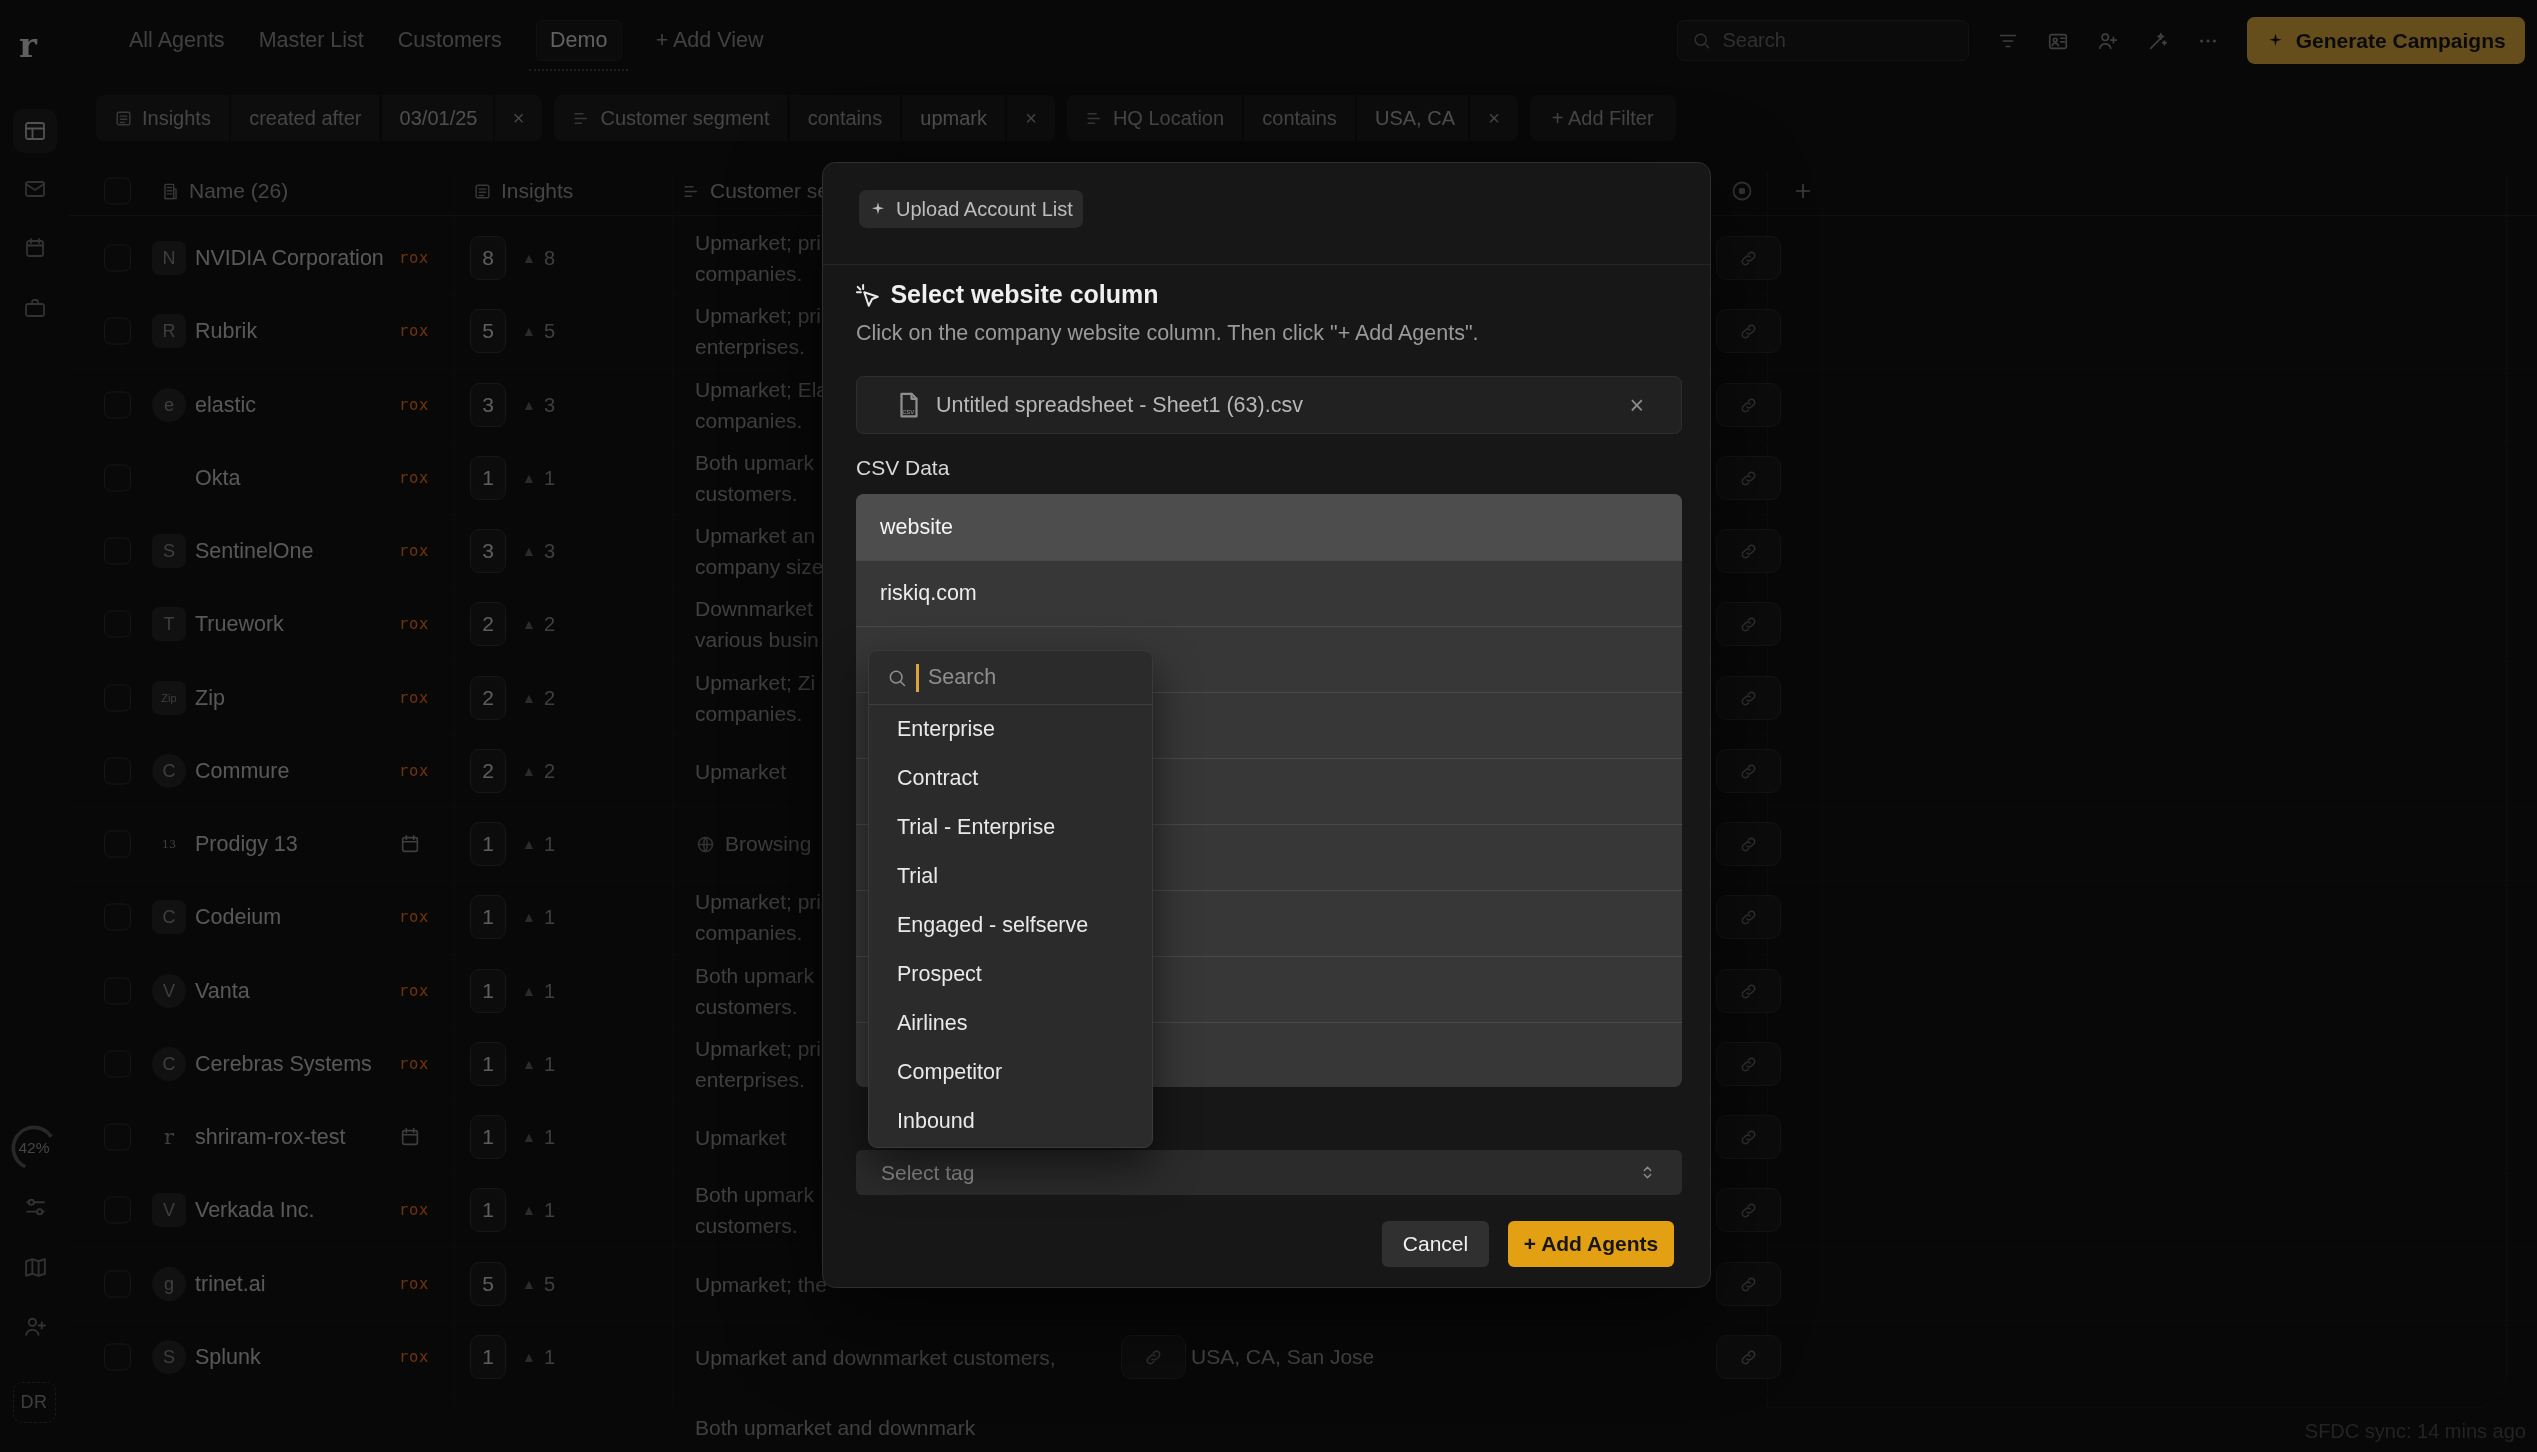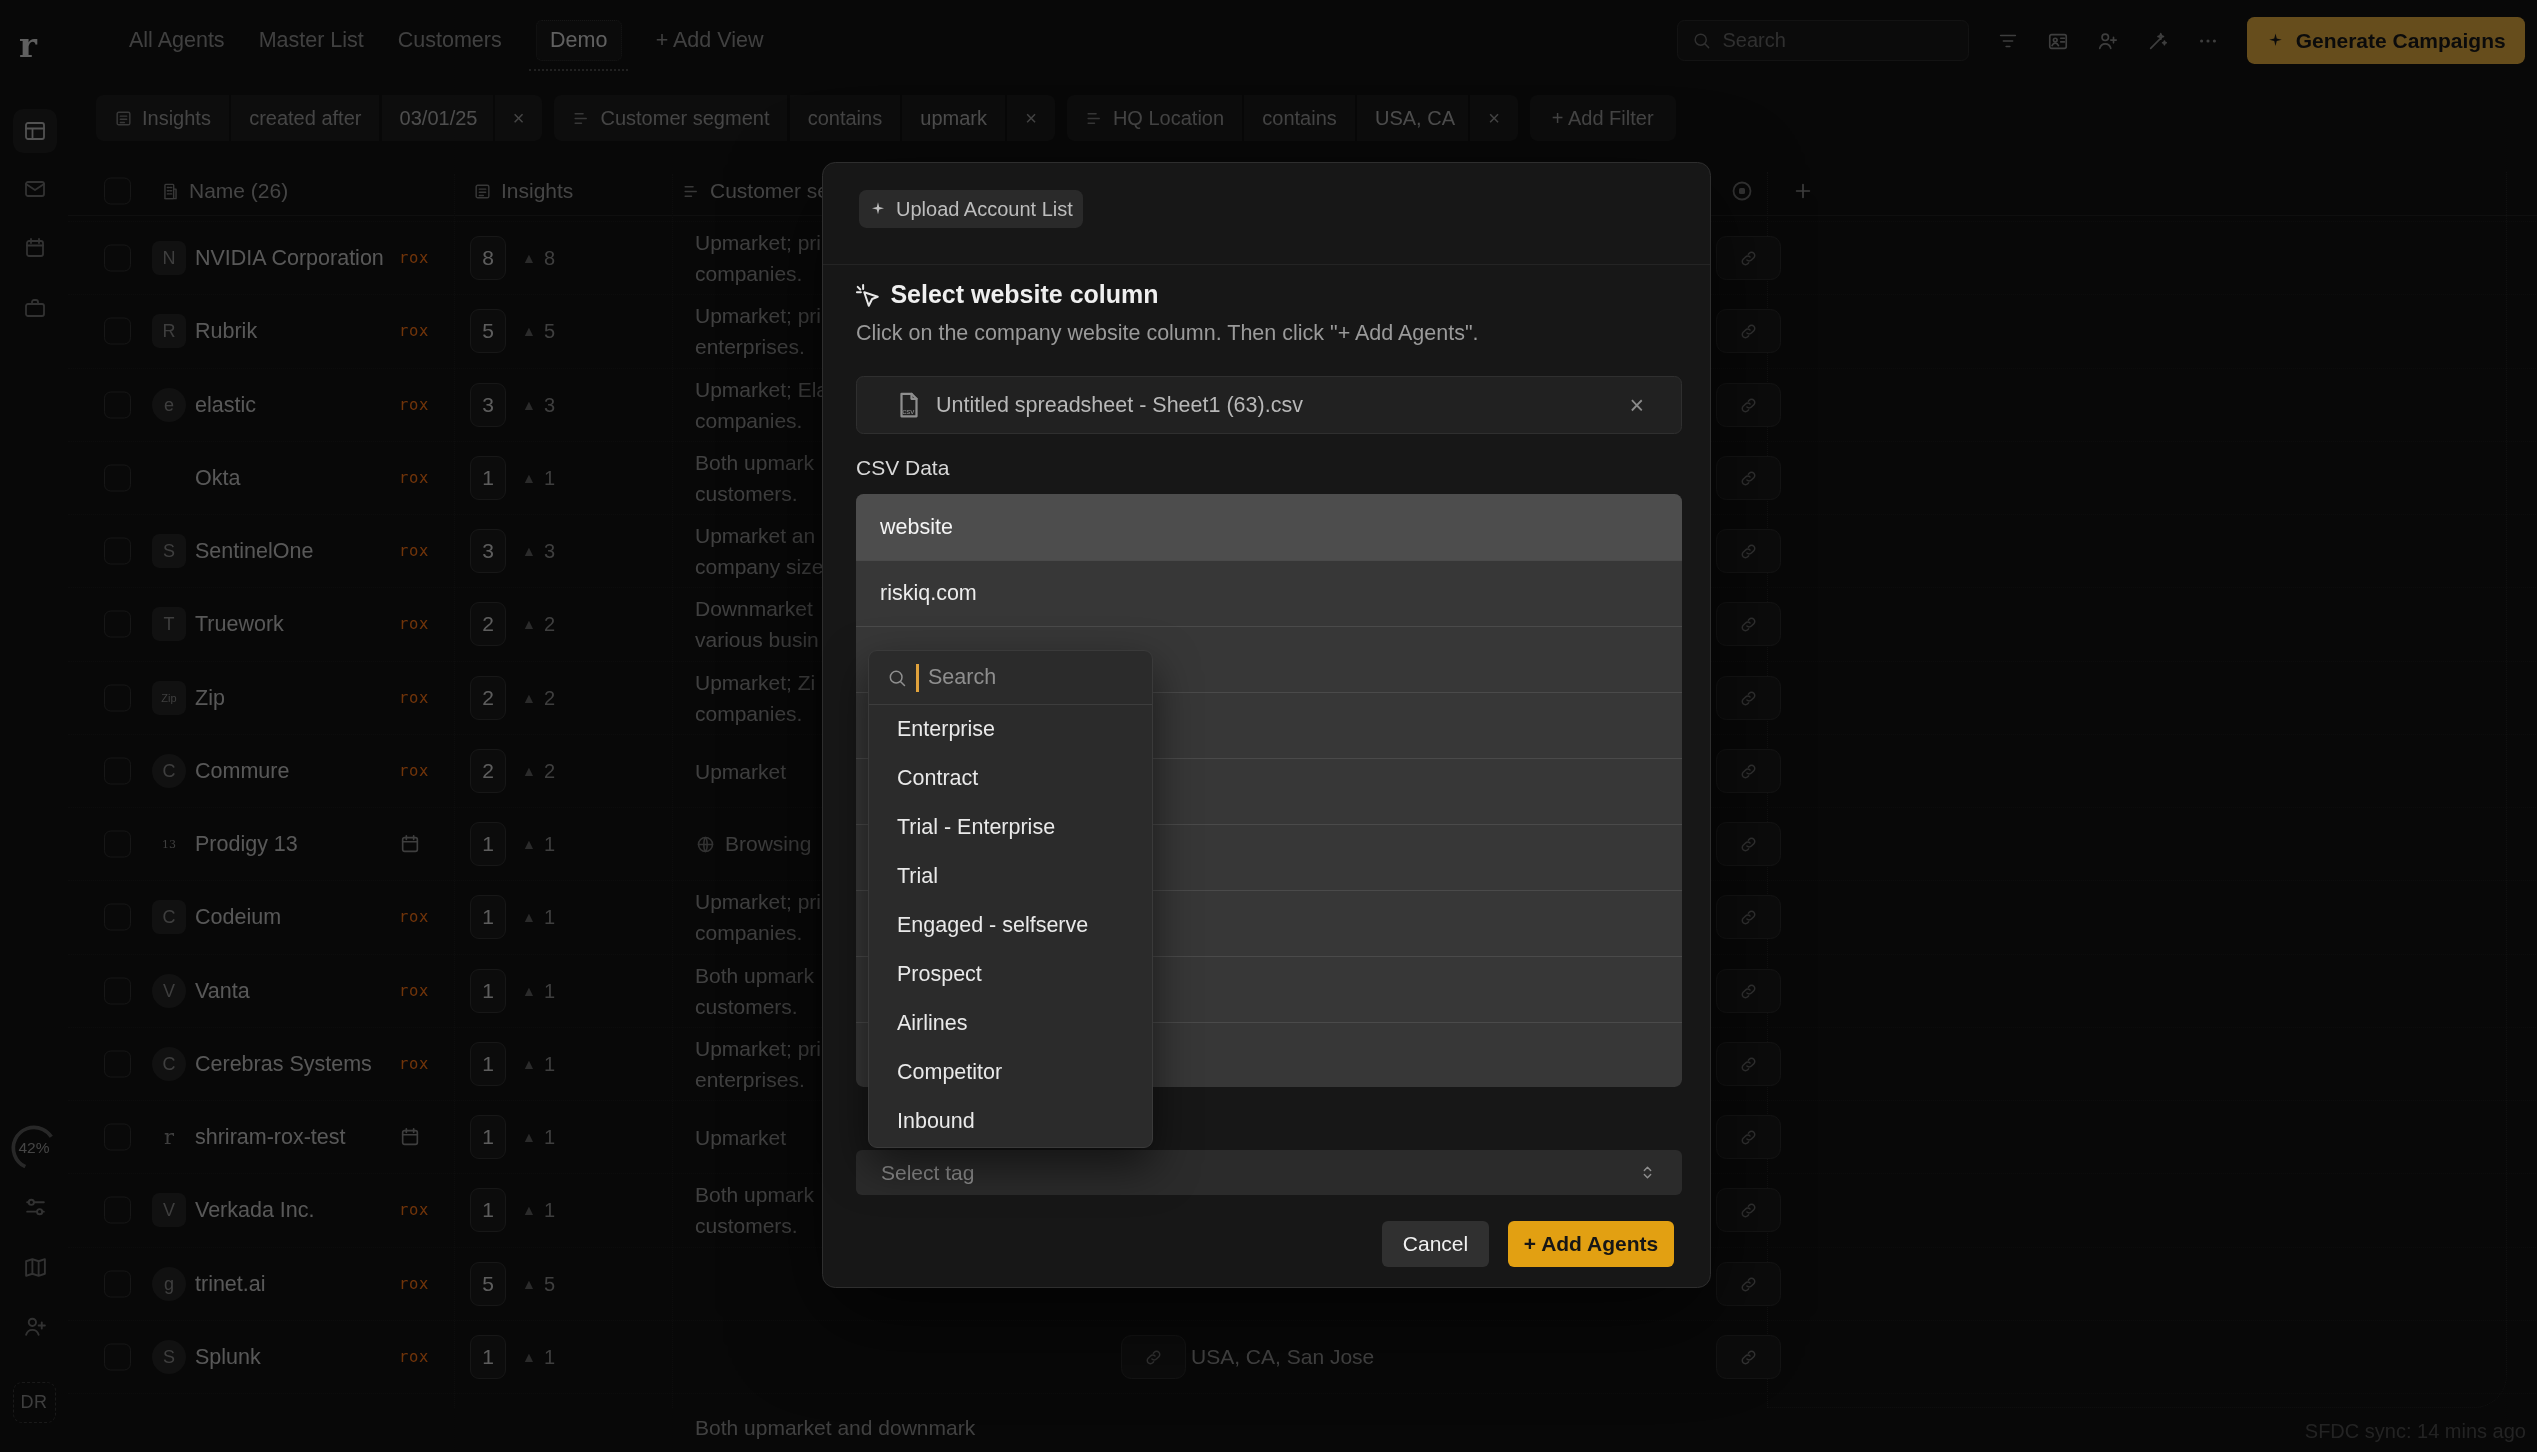--- a/index.html
+++ b/index.html
@@ -615,37 +615,41 @@
         </span>
       </div>
       <div class="row" style="top:1247px">
         <span class="cb"></span>
         <span class="logo circle">g</span>
         <a class="cname">trinet.ai</a>
         <span class="roxtag">rox</span>
         <span class="ipill">5</span>
         <span class="tri">▲</span>
         <span class="dnum">5</span>
+        <span class="seg">
+          <i>Upmarket; the</i>
+        </span>
         <span class="linkpill rightpill">
           <span class="icn">
             <svg class="ic" viewBox="0 0 24 24" fill="none" stroke="currentColor" stroke-width="1.8" stroke-linecap="round" stroke-linejoin="round">
               <path d="M10 14a4 4 0 005.7 0l3-3a4 4 0 10-5.7-5.7l-1.2 1.2M14 10a4 4 0 00-5.7 0l-3 3a4 4 0 105.7 5.7l1.2-1.2"></path>
             </svg>
           </span>
         </span>
       </div>
       <div class="row" style="top:1320px">
         <span class="cb"></span>
         <span class="logo circle">S</span>
         <a class="cname">Splunk</a>
         <span class="roxtag">rox</span>
         <span class="ipill">1</span>
         <span class="tri">▲</span>
         <span class="dnum">1</span>
         <span class="seg">
+          <i>Upmarket and downmarket customers,</i>
         </span>
         <span class="linkpill hqpill">
           <span class="icn">
             <svg class="ic" viewBox="0 0 24 24" fill="none" stroke="currentColor" stroke-width="1.8" stroke-linecap="round" stroke-linejoin="round">
               <path d="M10 14a4 4 0 005.7 0l3-3a4 4 0 10-5.7-5.7l-1.2 1.2M14 10a4 4 0 00-5.7 0l-3 3a4 4 0 105.7 5.7l1.2-1.2"></path>
             </svg>
           </span>
         </span>
         <span class="hqtext">USA, CA, San Jose</span>
         <span class="linkpill rightpill">

